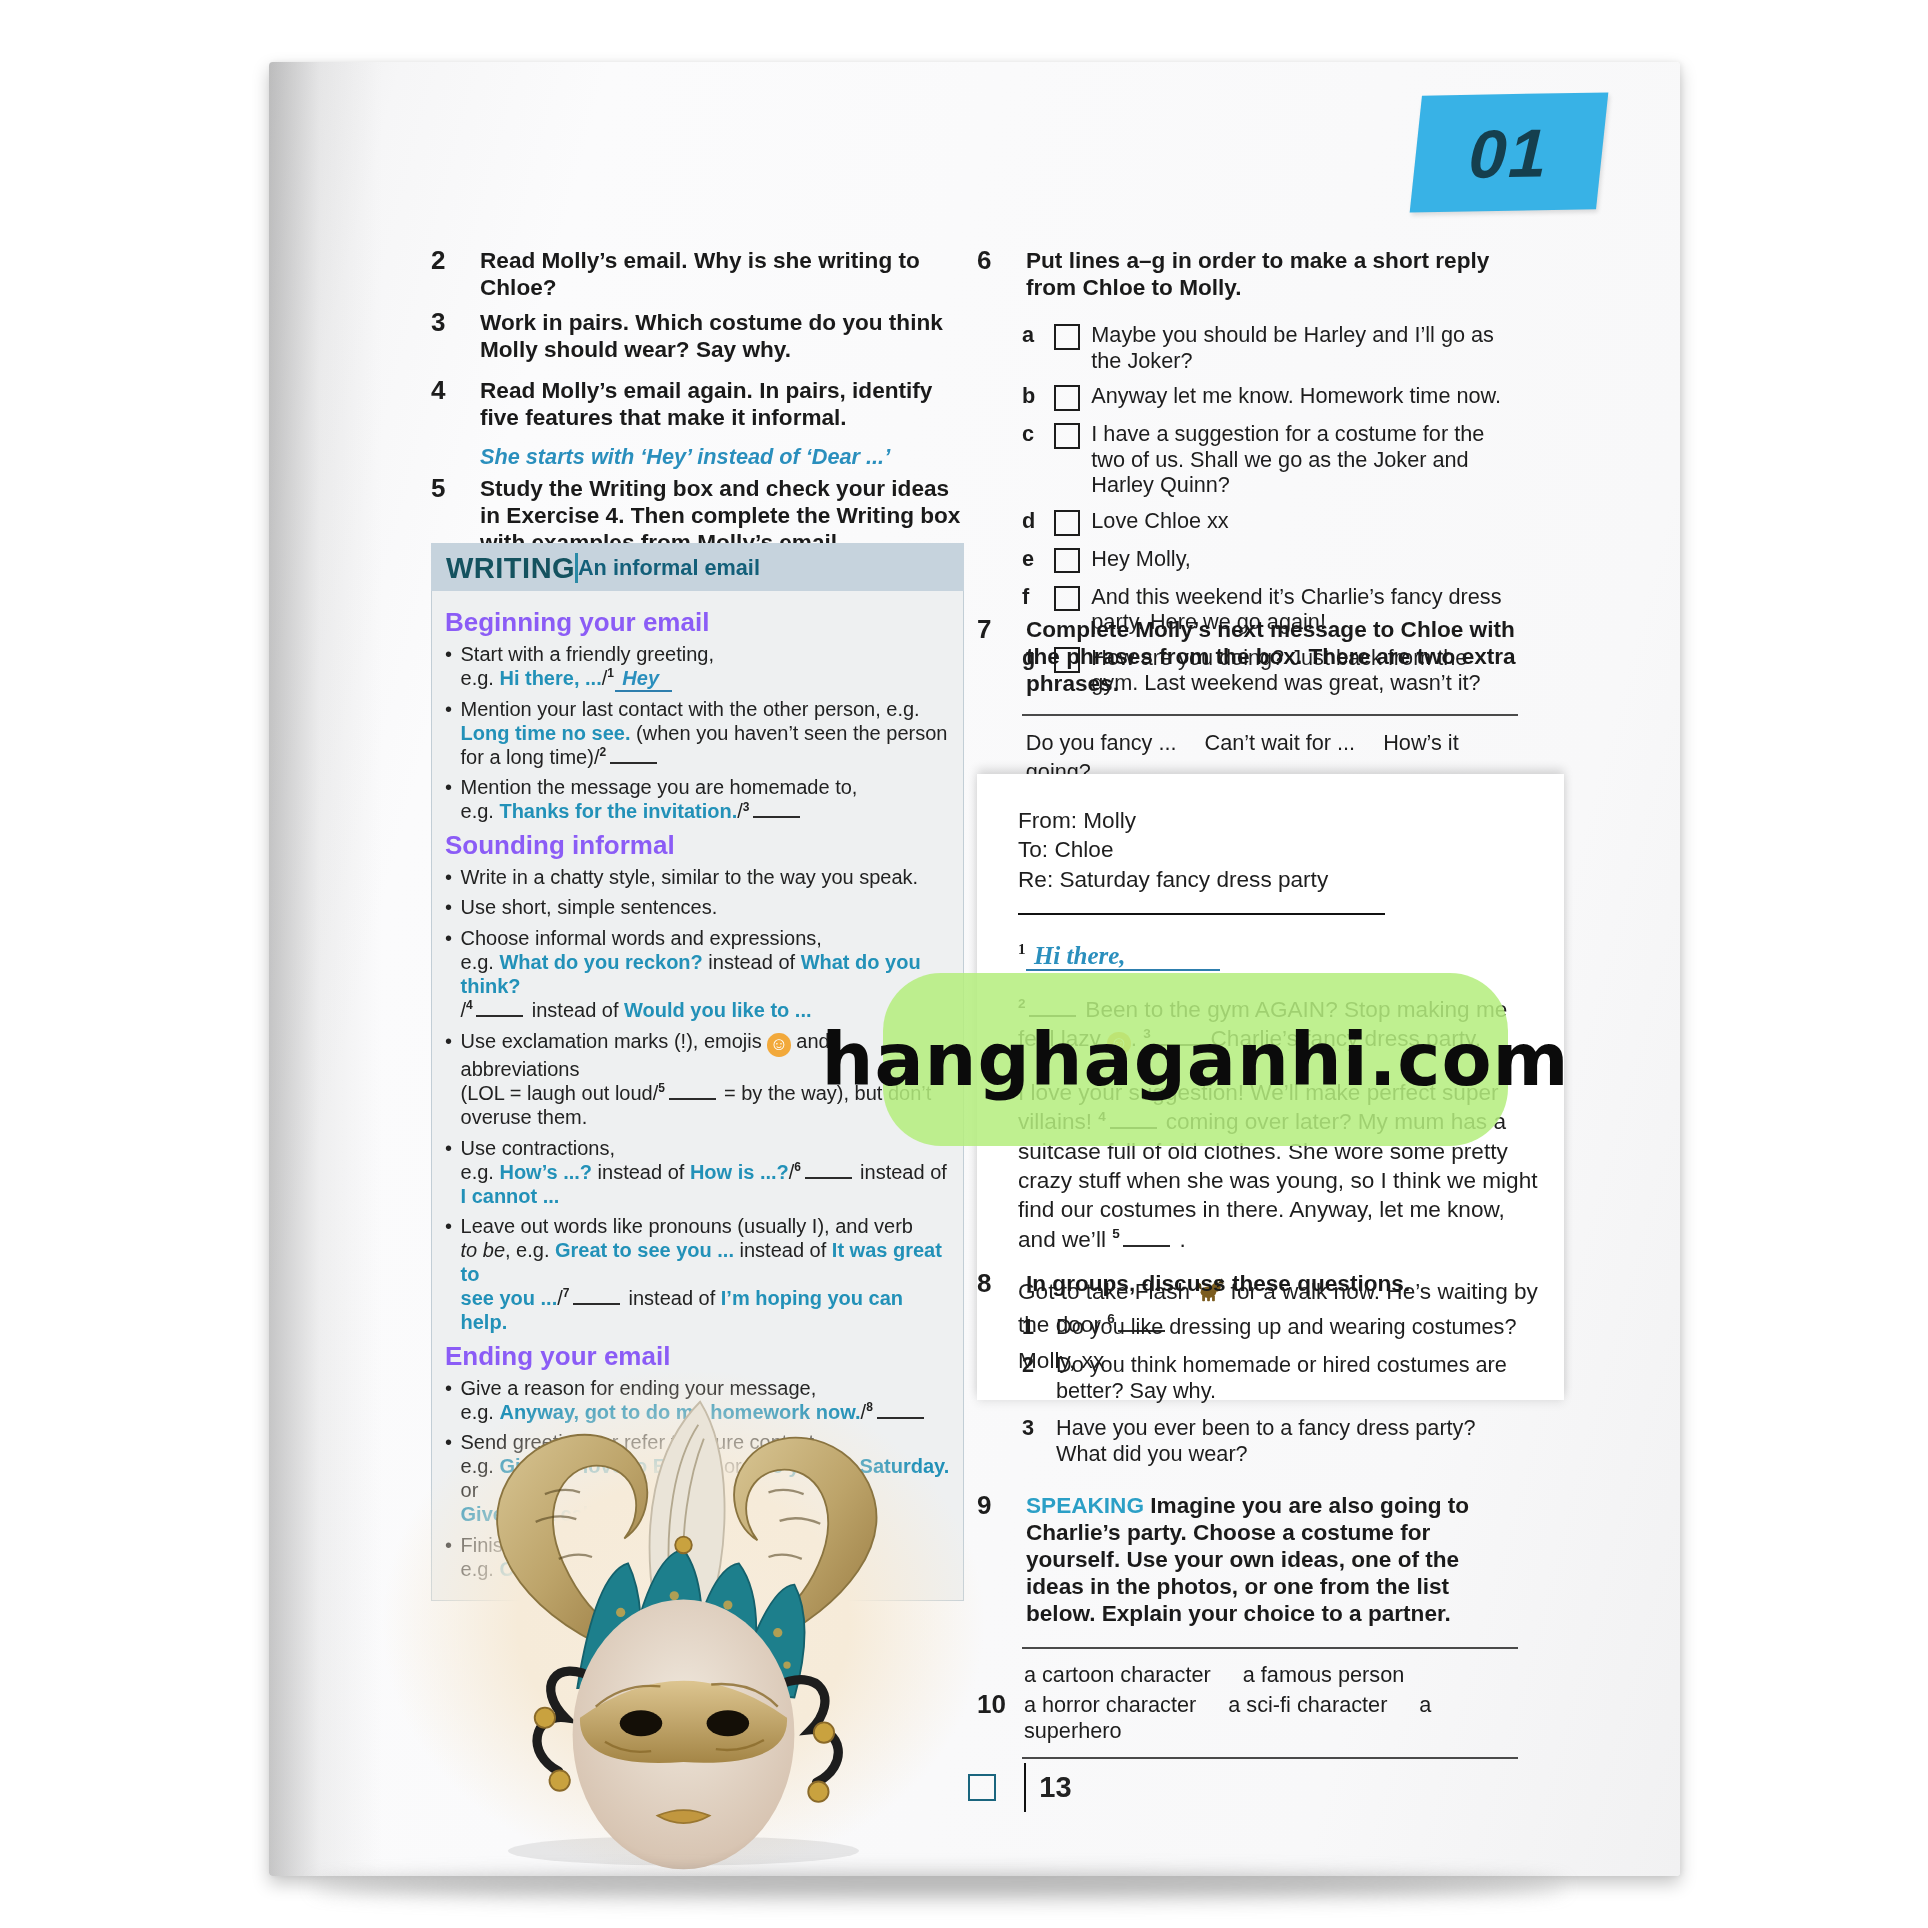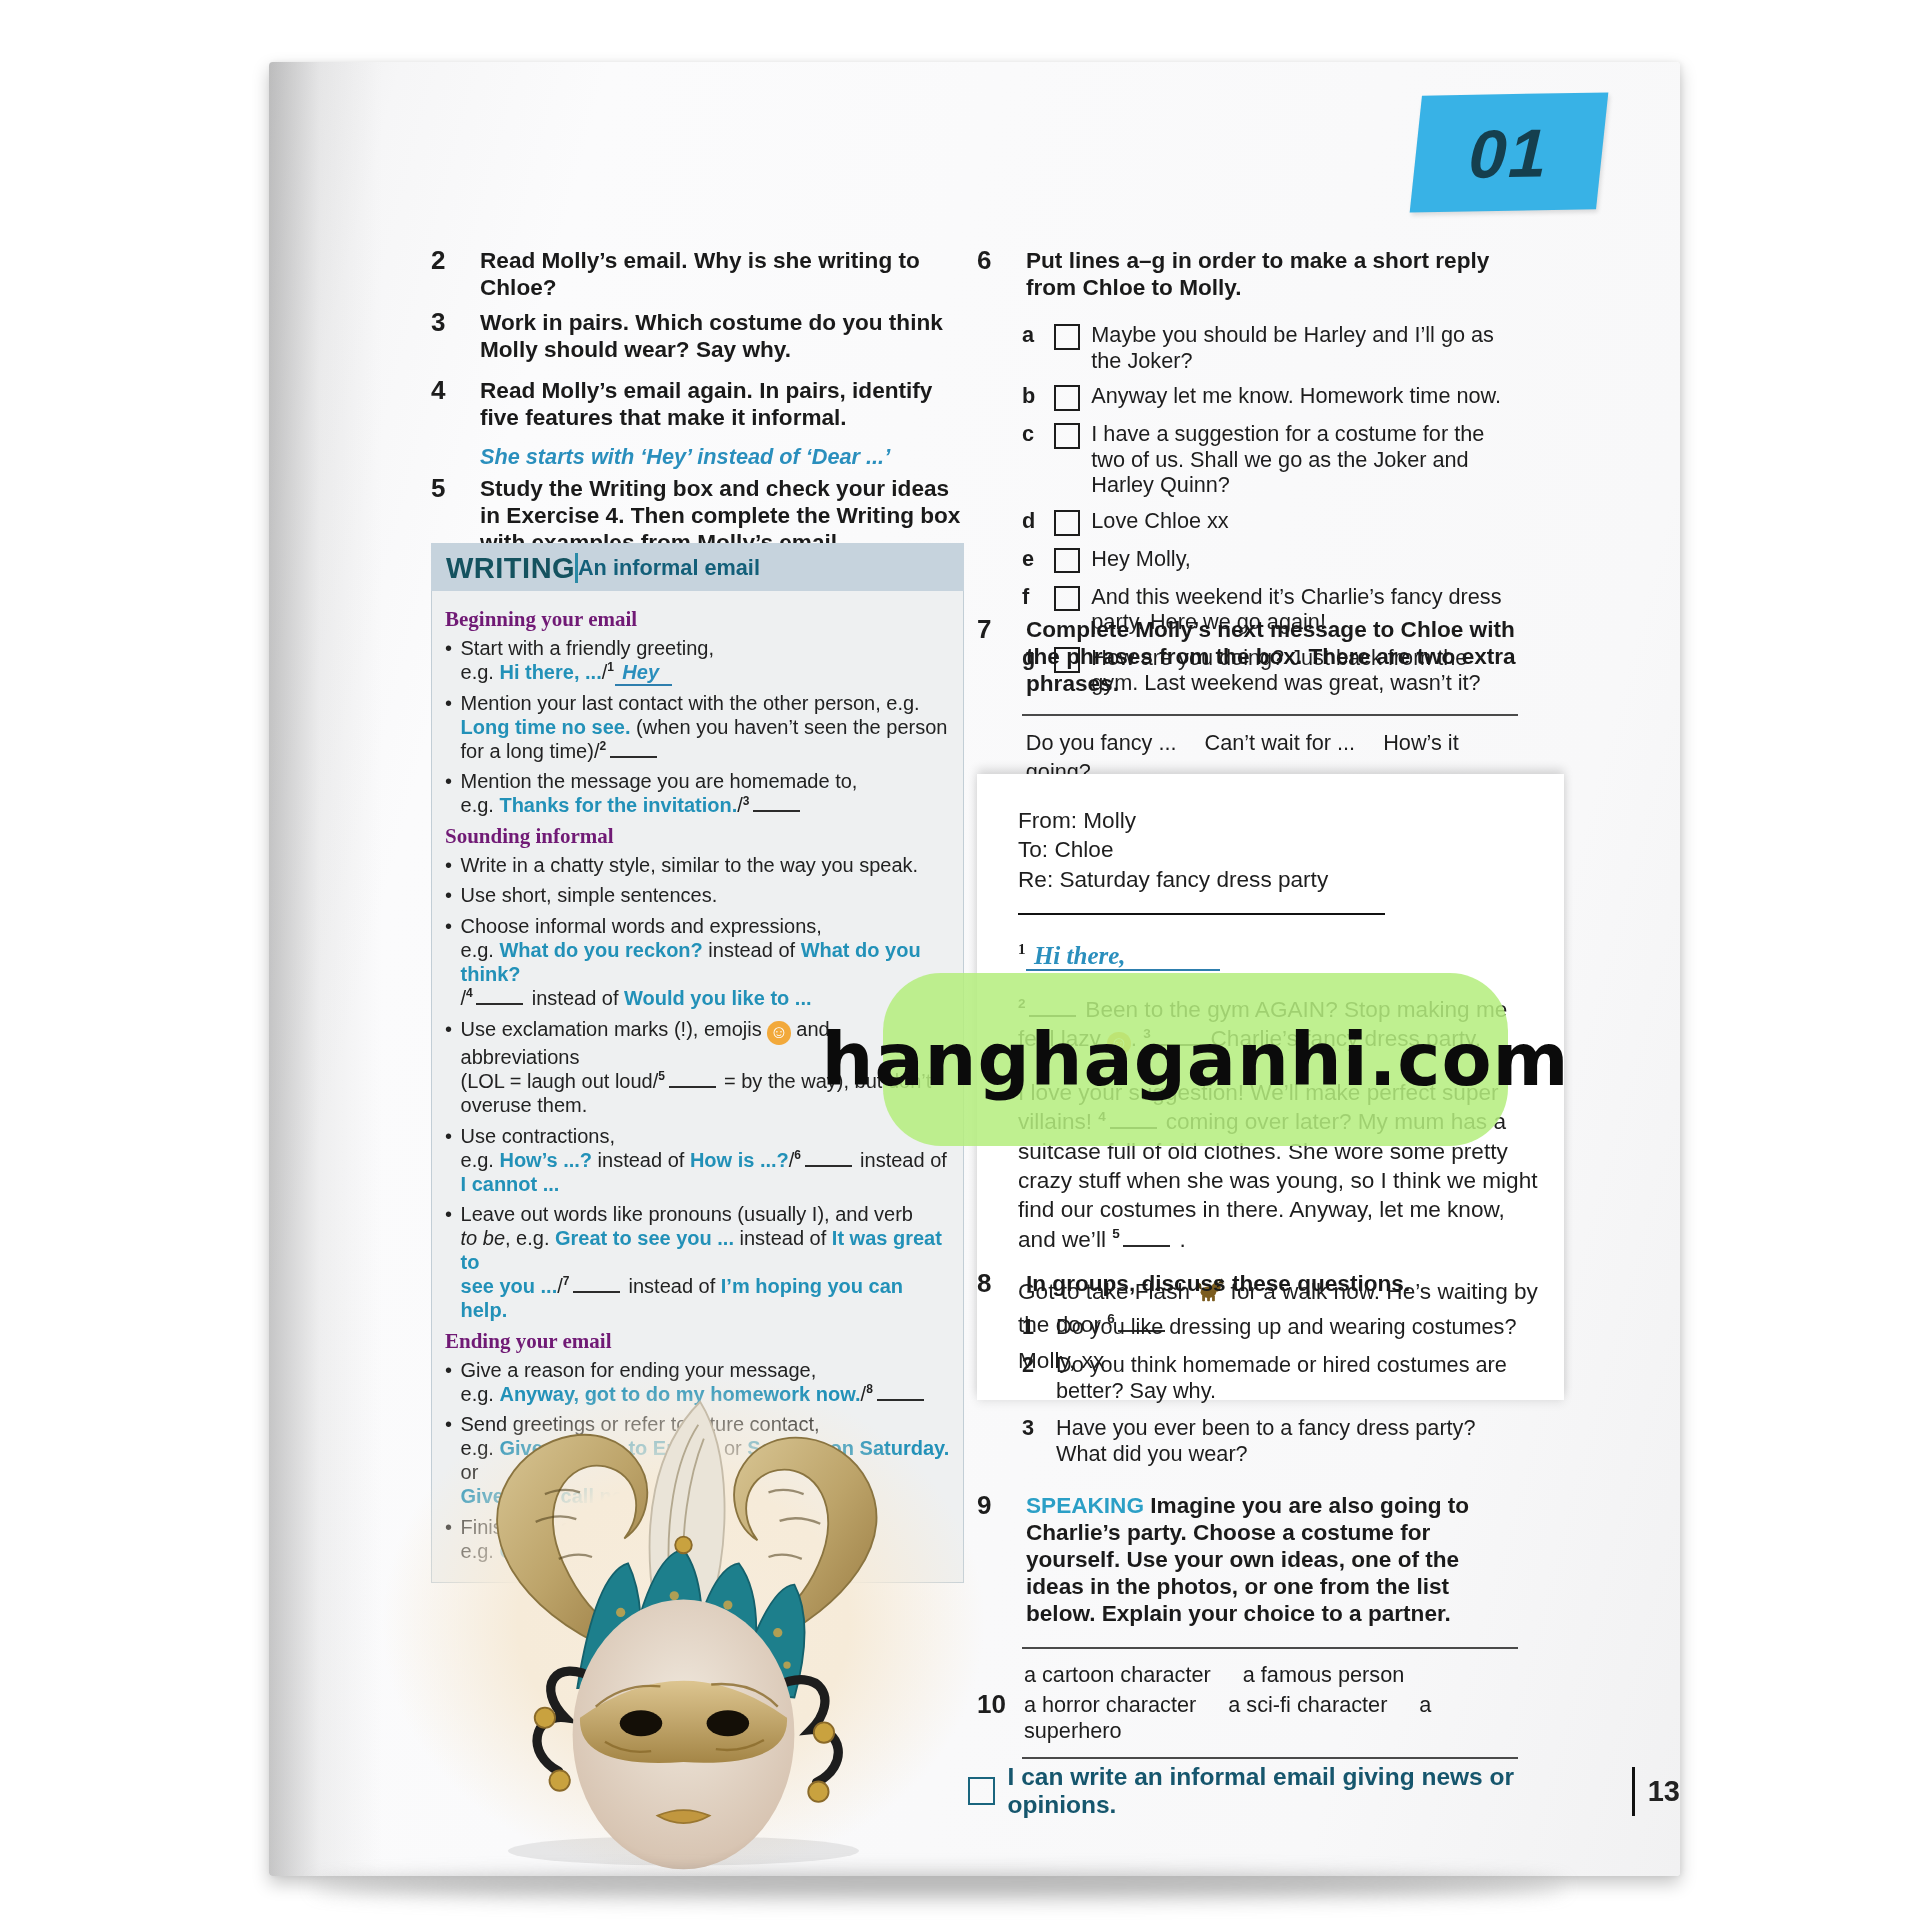--- a/index.html
+++ b/index.html
@@ -36,21 +36,21 @@
   .example{color:#2a8fbd;font-style:italic;font-weight:600;font-size:21.7px;margin:13px 0 0 49px;}
 
   
   .writing-box{position:absolute;left:0;top:296px;width:533px;}
   .wb-head{background:#c6d3dd;padding:8.5px 15px 6.6px 15px;display:flex;align-items:center;}
   .wb-title{color:#14525f;font-weight:900;font-size:29px;letter-spacing:0.5px;}
   .wb-divider{width:2.8px;height:30px;background:#2a8aa6;}
   .wb-sub{color:#135f79;font-weight:800;font-size:21.7px;}
   .wb-body{background:#eef0f1;border:1.9px solid #c2ced6;border-top:none;padding:9.4px 13px 13px 13px;
     font-size:20px;line-height:1.2;color:#222;}
-  .wb-sec-head{font-weight:800;font-size:21px;color:#701a75;margin:6.6px 0 2.8px 0;font-family:Liberation Serif, serif;}
+  .wb-sec-head{font-weight:800;font-size:26px;color:#8b5cf6;margin:6.6px 0 2.8px 0;}
   .wb-bullet{display:flex;gap:8.5px;margin:3.8px 0 6.6px 0;}
   .wb-dot{font-size:20px;line-height:1.2;}
   .wb-text{flex:1;}
 
   
   .t-p{color:inherit;}
   .t-b{color:#2291b8;font-weight:700;}
   .t-i{font-style:italic;}
   .t-sup{font-size:.6em;vertical-align:super;font-weight:800;margin-right:0.9px;}
   .t-blank{display:inline-block;width:47px;height:.8em;border-bottom:2.4px solid #2b2b2b;margin:0 2.8px;}
@@ -393,21 +393,20 @@
         </g>
         <ellipse cx="254" cy="378" rx="23" ry="14" fill="#140f07"></ellipse>
         <ellipse cx="348" cy="378" rx="23" ry="14" fill="#140f07"></ellipse>
 
         <path d="M272 478 Q300 466 328 478 Q300 494 272 478 Z" fill="#c1973f" stroke="#9a7730" stroke-width="2"></path>
       </svg>
     </div>
 
     <div class="cando">
       <span class="cbx-teal"></span>
-      <span class="cando-text">I can write an informal email giving news or opinions.</span>
       <span class="cando-bar"></span>
       <span class="page-num">13</span>
     </div>
 
     <div class="watermark">
       <span>hanghaganhi.com</span>
     </div>
   </div>
 
   <div class="floor-shadow"></div>

